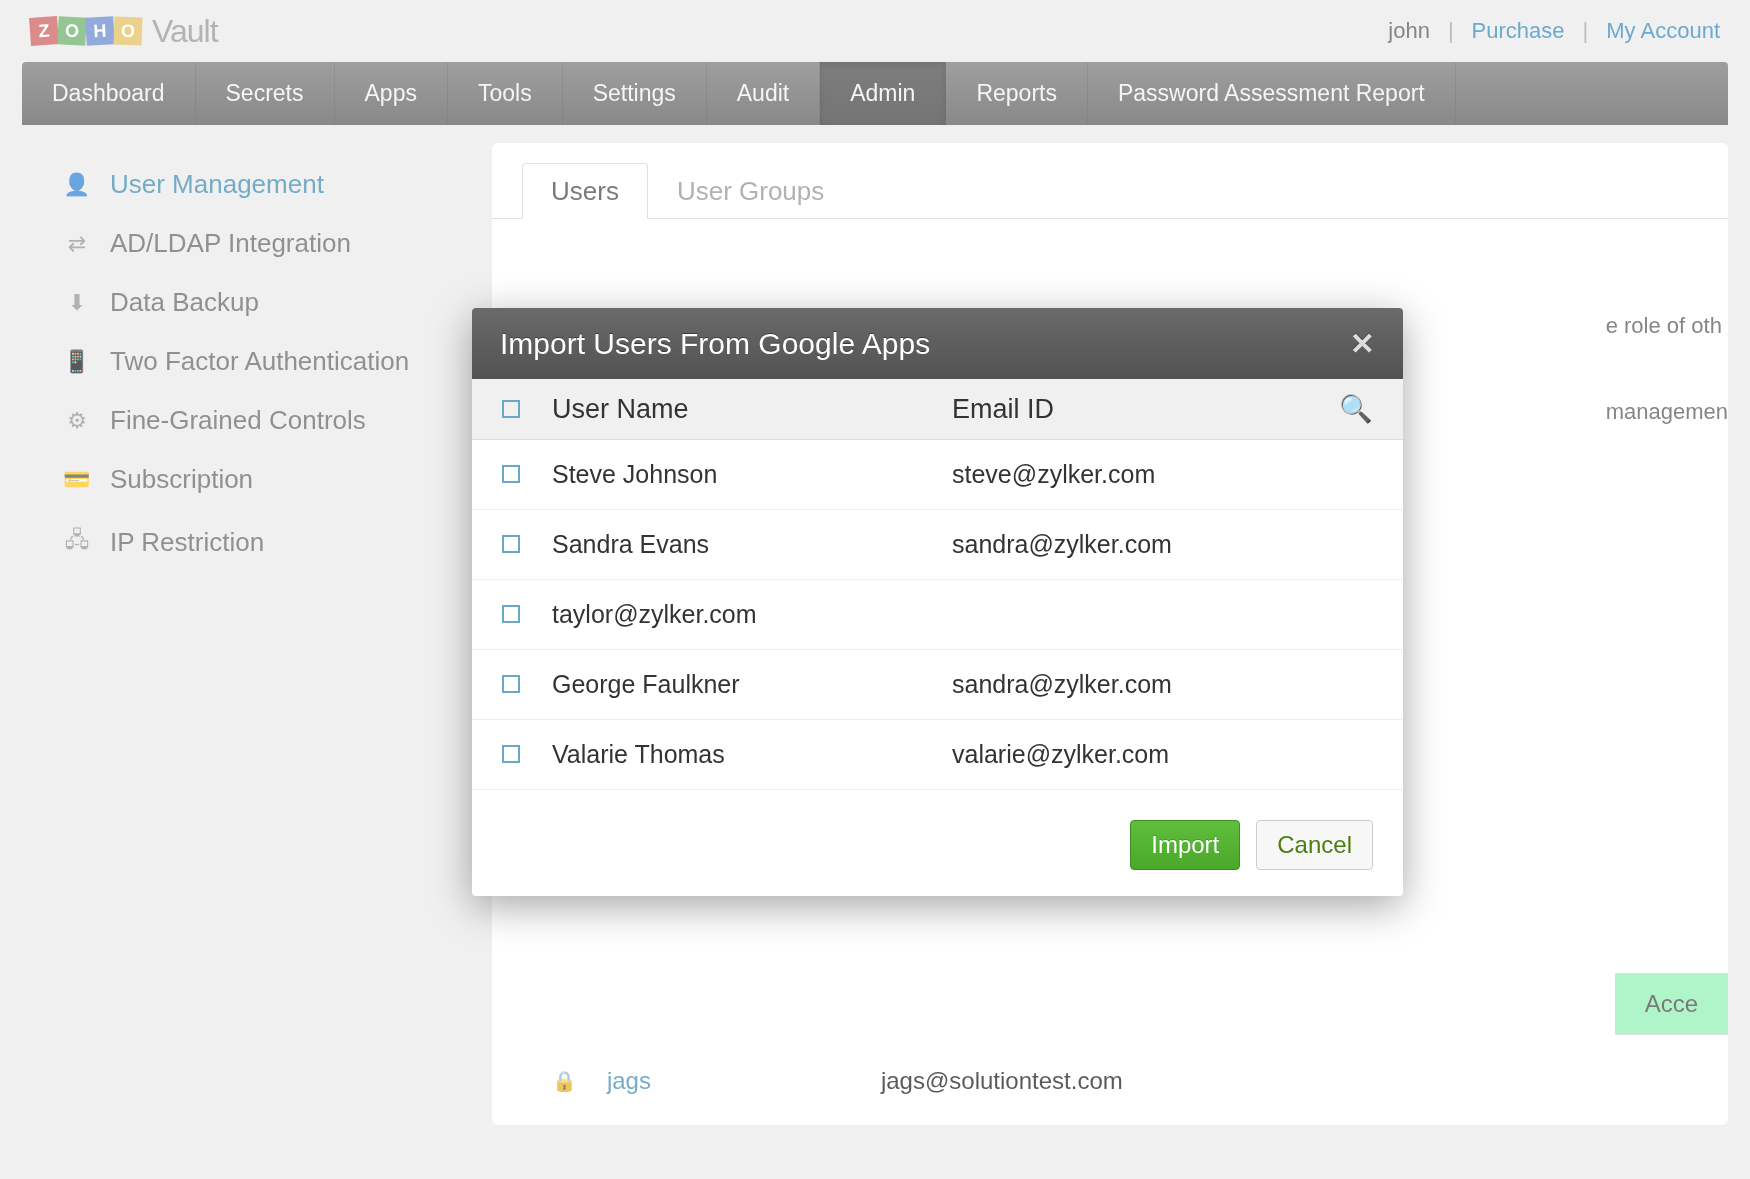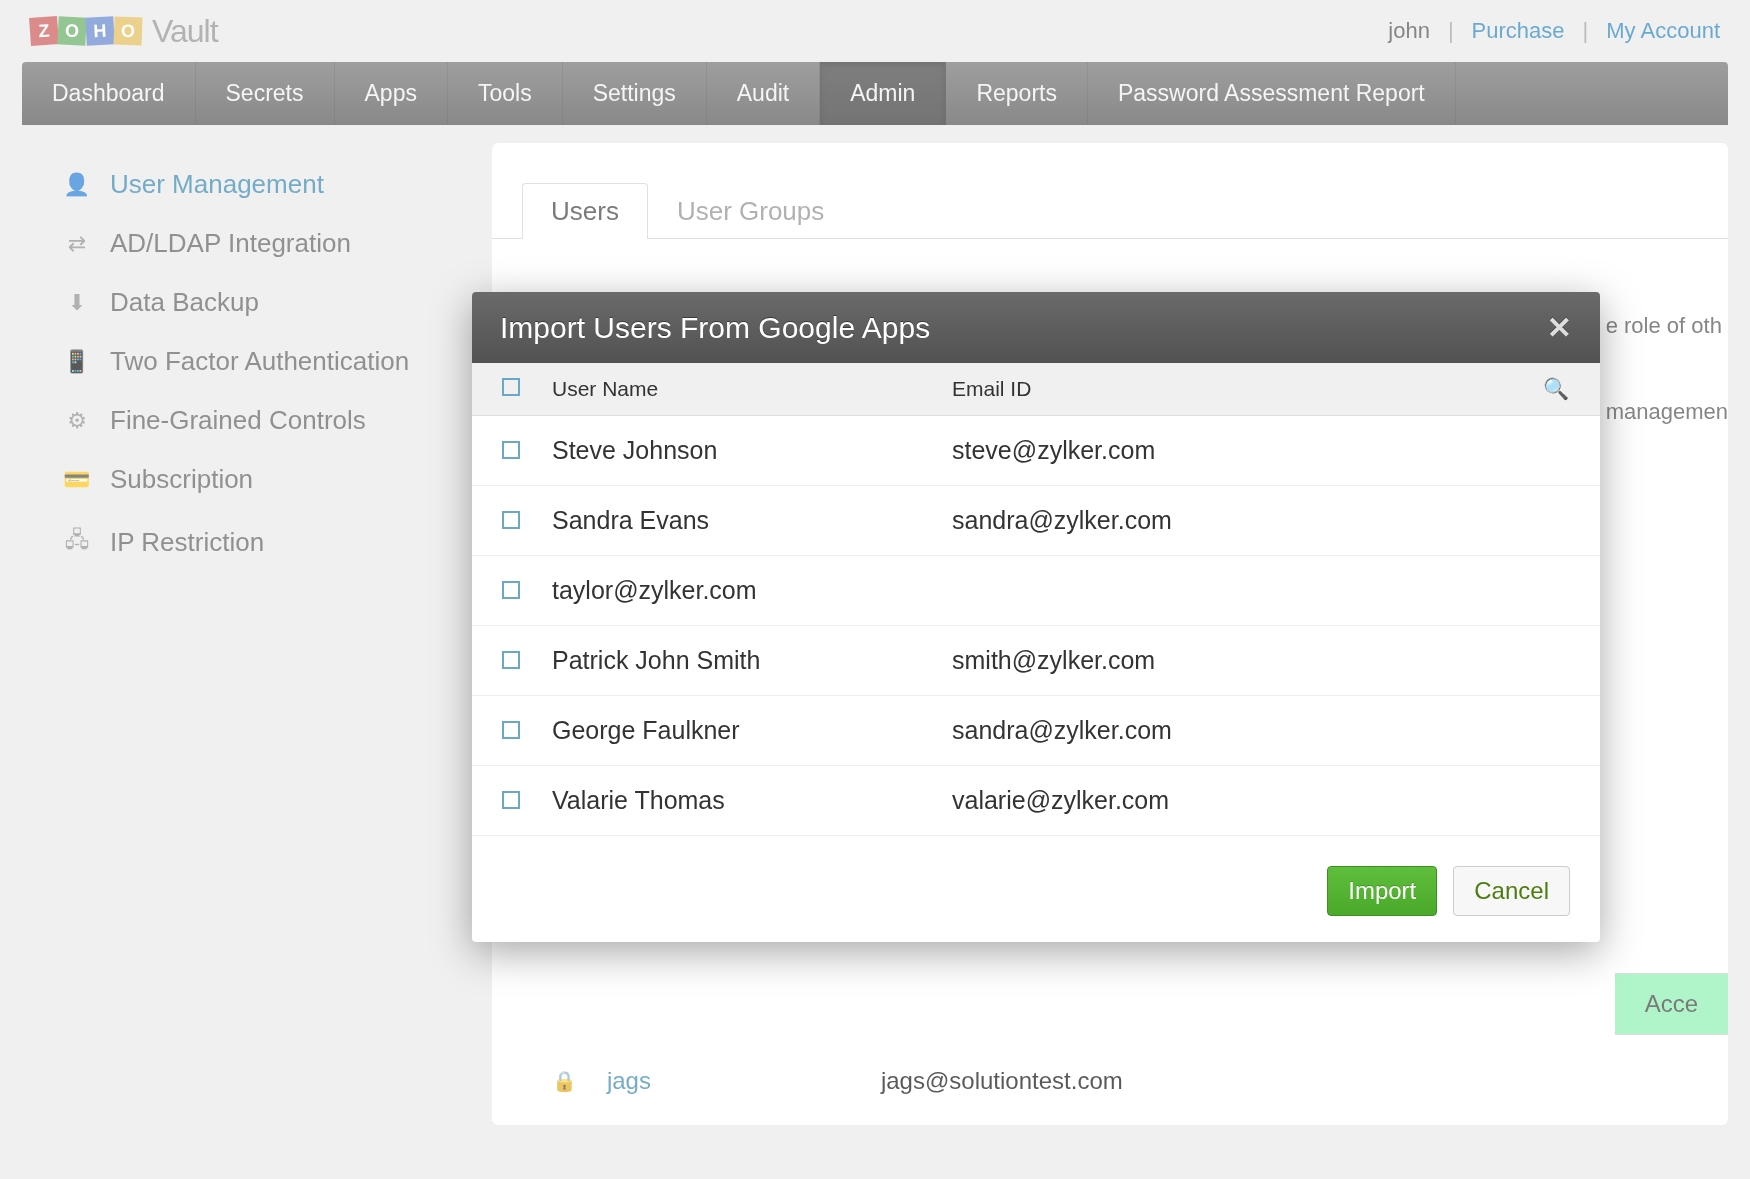--- a/index.html
+++ b/index.html
@@ -93,59 +93,58 @@
   margin-top: 18px;
   min-height: 950px;
   position: relative;
   overflow: hidden;
 }
 .tabs { display: flex; padding: 0 30px; border-bottom: 1px solid #d0d0d0; }
 .tab {
   padding: 12px 28px; font-size: 26px; color: #888; cursor: pointer;
   border: 1px solid transparent; border-bottom: none;
   margin-bottom: -1px;
-  margin-top: 20px;
 }
 .tab.active {
   color: #333; border-color: #d0d0d0; border-radius: 4px 4px 0 0; background: #fff;
 }
 .bg-snippets { position: absolute; right: 0; top: 140px; font-size: 22px; color: #444; }
 .bg-snippets div { padding: 30px 0; }
 .bg-row {
   position: absolute; left: 60px; bottom: 30px;
   display: flex; align-items: center; gap: 30px; font-size: 24px;
 }
 .bg-header-right {
   position: absolute; right: 0; bottom: 90px;
   padding: 16px 30px; font-size: 24px; color: #333;
   background: #86efac; border-top: 1px solid #ccc; border-bottom: 1px solid #ccc;
 }
 .bg-user { color: #2a7fa8; }
 .modal {
   position: absolute;
-  left: 472px; top: 292px;
-  width: 1128px;
+  left: 472px; top: 308px;
+  width: 931px;
   background: #fff;
   border-radius: 4px;
   box-shadow: 0 10px 40px rgba(0,0,0,0.35);
   z-index: 100;
 }
 .modal-header {
   background: linear-gradient(#6a6a6a,#525252);
   color: #fff; padding: 18px 28px;
   font-size: 30px;
   display: flex; justify-content: space-between; align-items: center;
   border-radius: 4px 4px 0 0;
   text-shadow: 0 -1px 0 rgba(0,0,0,0.4);
 }
 .modal-close { cursor: pointer; font-size: 30px; color: #ddd; font-weight: bold;}
 .modal-table-head {
   display: flex; align-items: center;
   background: #f0f0f0; border-bottom: 1px solid #ddd;
-  padding: 14px 30px; font-size: 21px; color: #333;
+  padding: 14px 30px; font-size: 27px; color: #333;
 }
 .col-check { width: 50px; }
 .col-name { width: 400px; }
 .col-email { flex: 1; }
 .col-search { width: 40px; color: #999; text-align: right; }
 .modal-row {
   display: flex; align-items: flex-start;
   padding: 20px 30px; font-size: 25px; color: #333;
   border-bottom: 1px solid #eee;
 }
@@ -274,25 +273,20 @@
         <div class="col-check"><span class="checkbox"></span></div>
         <div class="col-name">Sandra Evans</div>
         <div class="col-email">sandra@zylker.com</div>
       </div>
       <div class="modal-row">
         <div class="col-check"><span class="checkbox"></span></div>
         <div class="col-email">taylor@zylker.com</div>
       </div>
       <div class="modal-row">
         <div class="col-check"><span class="checkbox"></span></div>
-        <div class="col-name">Patrick John Smith</div>
-        <div class="col-email">smith@zylker.com</div>
-      </div>
-      <div class="modal-row">
-        <div class="col-check"><span class="checkbox"></span></div>
         <div class="col-name">George Faulkner</div>
         <div class="col-email">sandra@zylker.com</div>
       </div>
       <div class="modal-row">
         <div class="col-check"><span class="checkbox"></span></div>
         <div class="col-name">Valarie Thomas</div>
         <div class="col-email">valarie@zylker.com</div>
       </div>
     </div>
   <div class="modal-footer">

